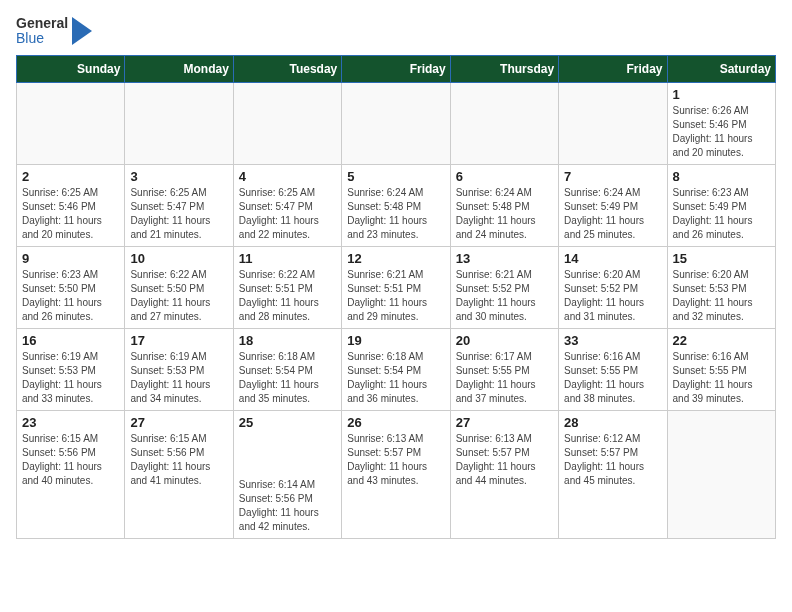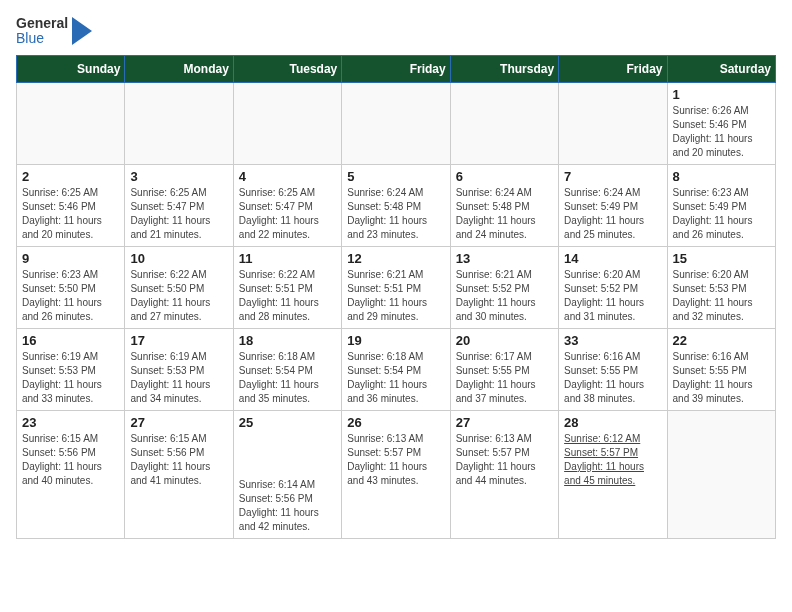--- a/index.html
+++ b/index.html
@@ -275,20 +275,20 @@
 Daylight: 11 hours and 43 minutes.</div>
         </td>
         <td>
           <span class="day-number">27</span>
           <div class="day-info" style="white-space: pre-line;">Sunrise: 6:13 AM
 Sunset: 5:57 PM
 Daylight: 11 hours and 44 minutes.</div>
         </td>
         <td>
           <span class="day-number">28</span>
-          <div class="day-info" style="white-space: pre-line; text-decoration: underline;">Sunrise: 6:12 AM
+          <div class="day-info" style="white-space: pre-line;">Sunrise: 6:12 AM
 Sunset: 5:57 PM
 Daylight: 11 hours and 45 minutes.</div>
         </td>
         <td class="empty-cell"></td>
       </tr>
     </tbody>
 </table>
 
 </body></html>

